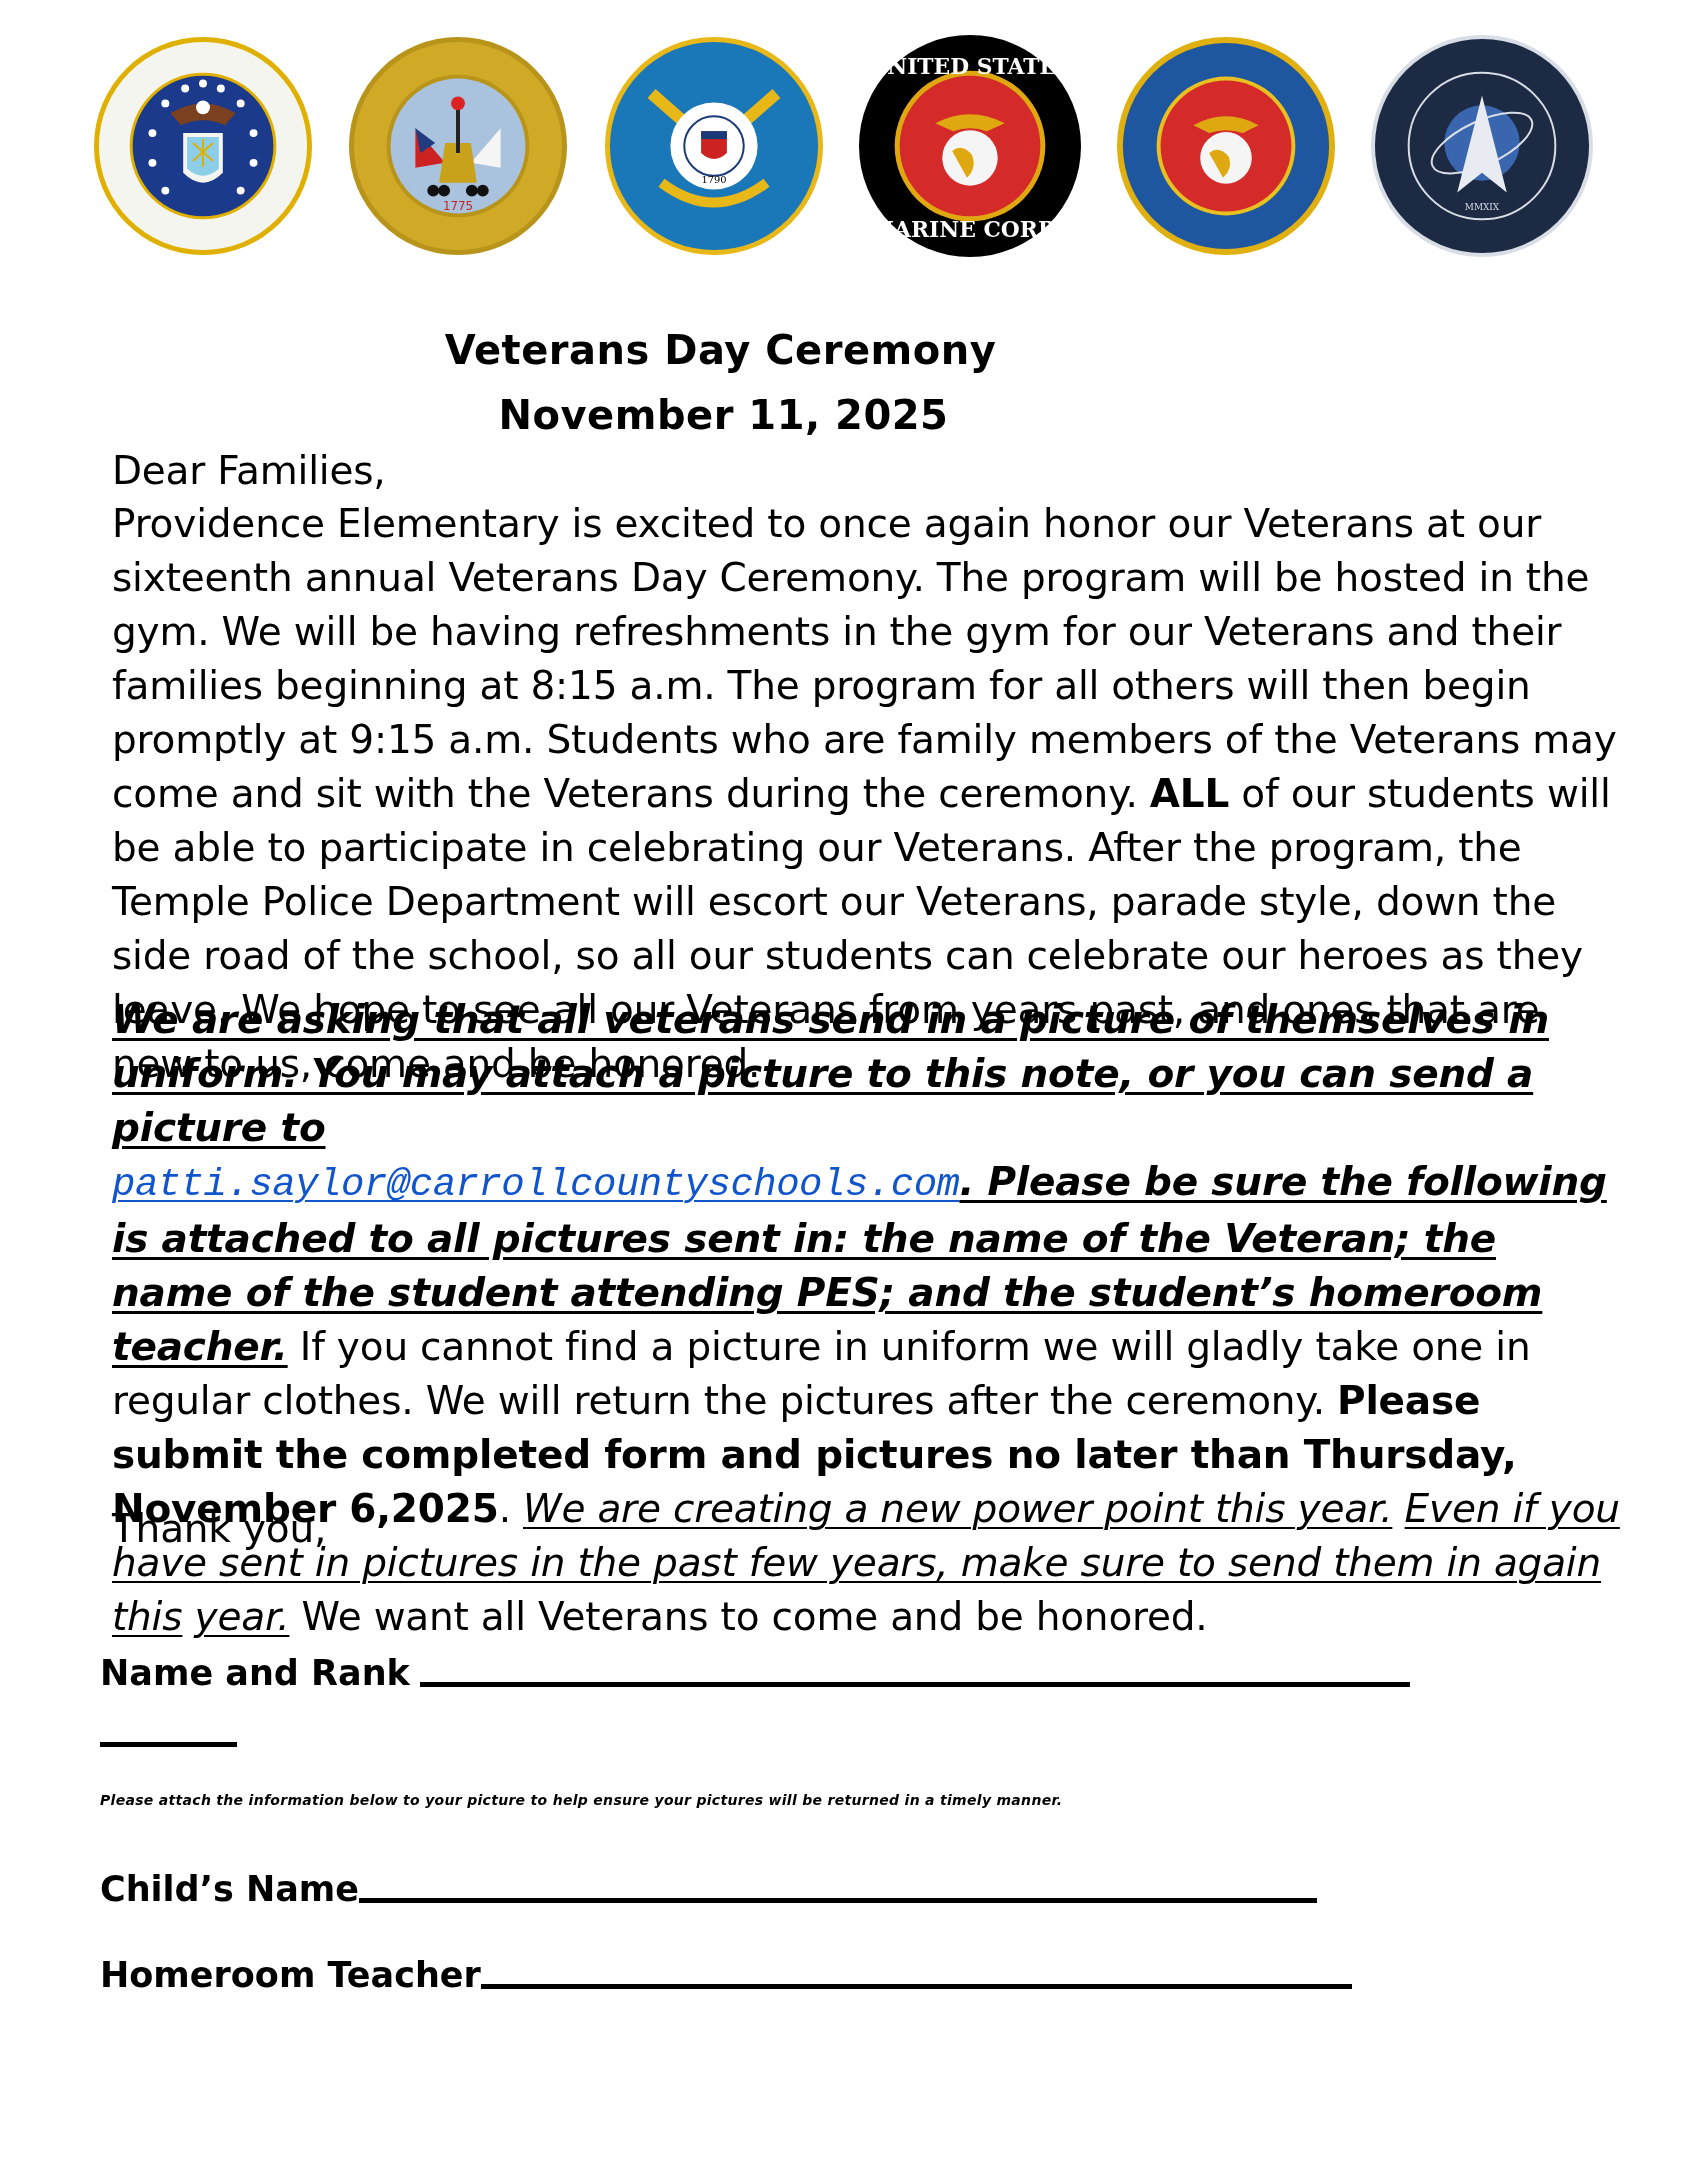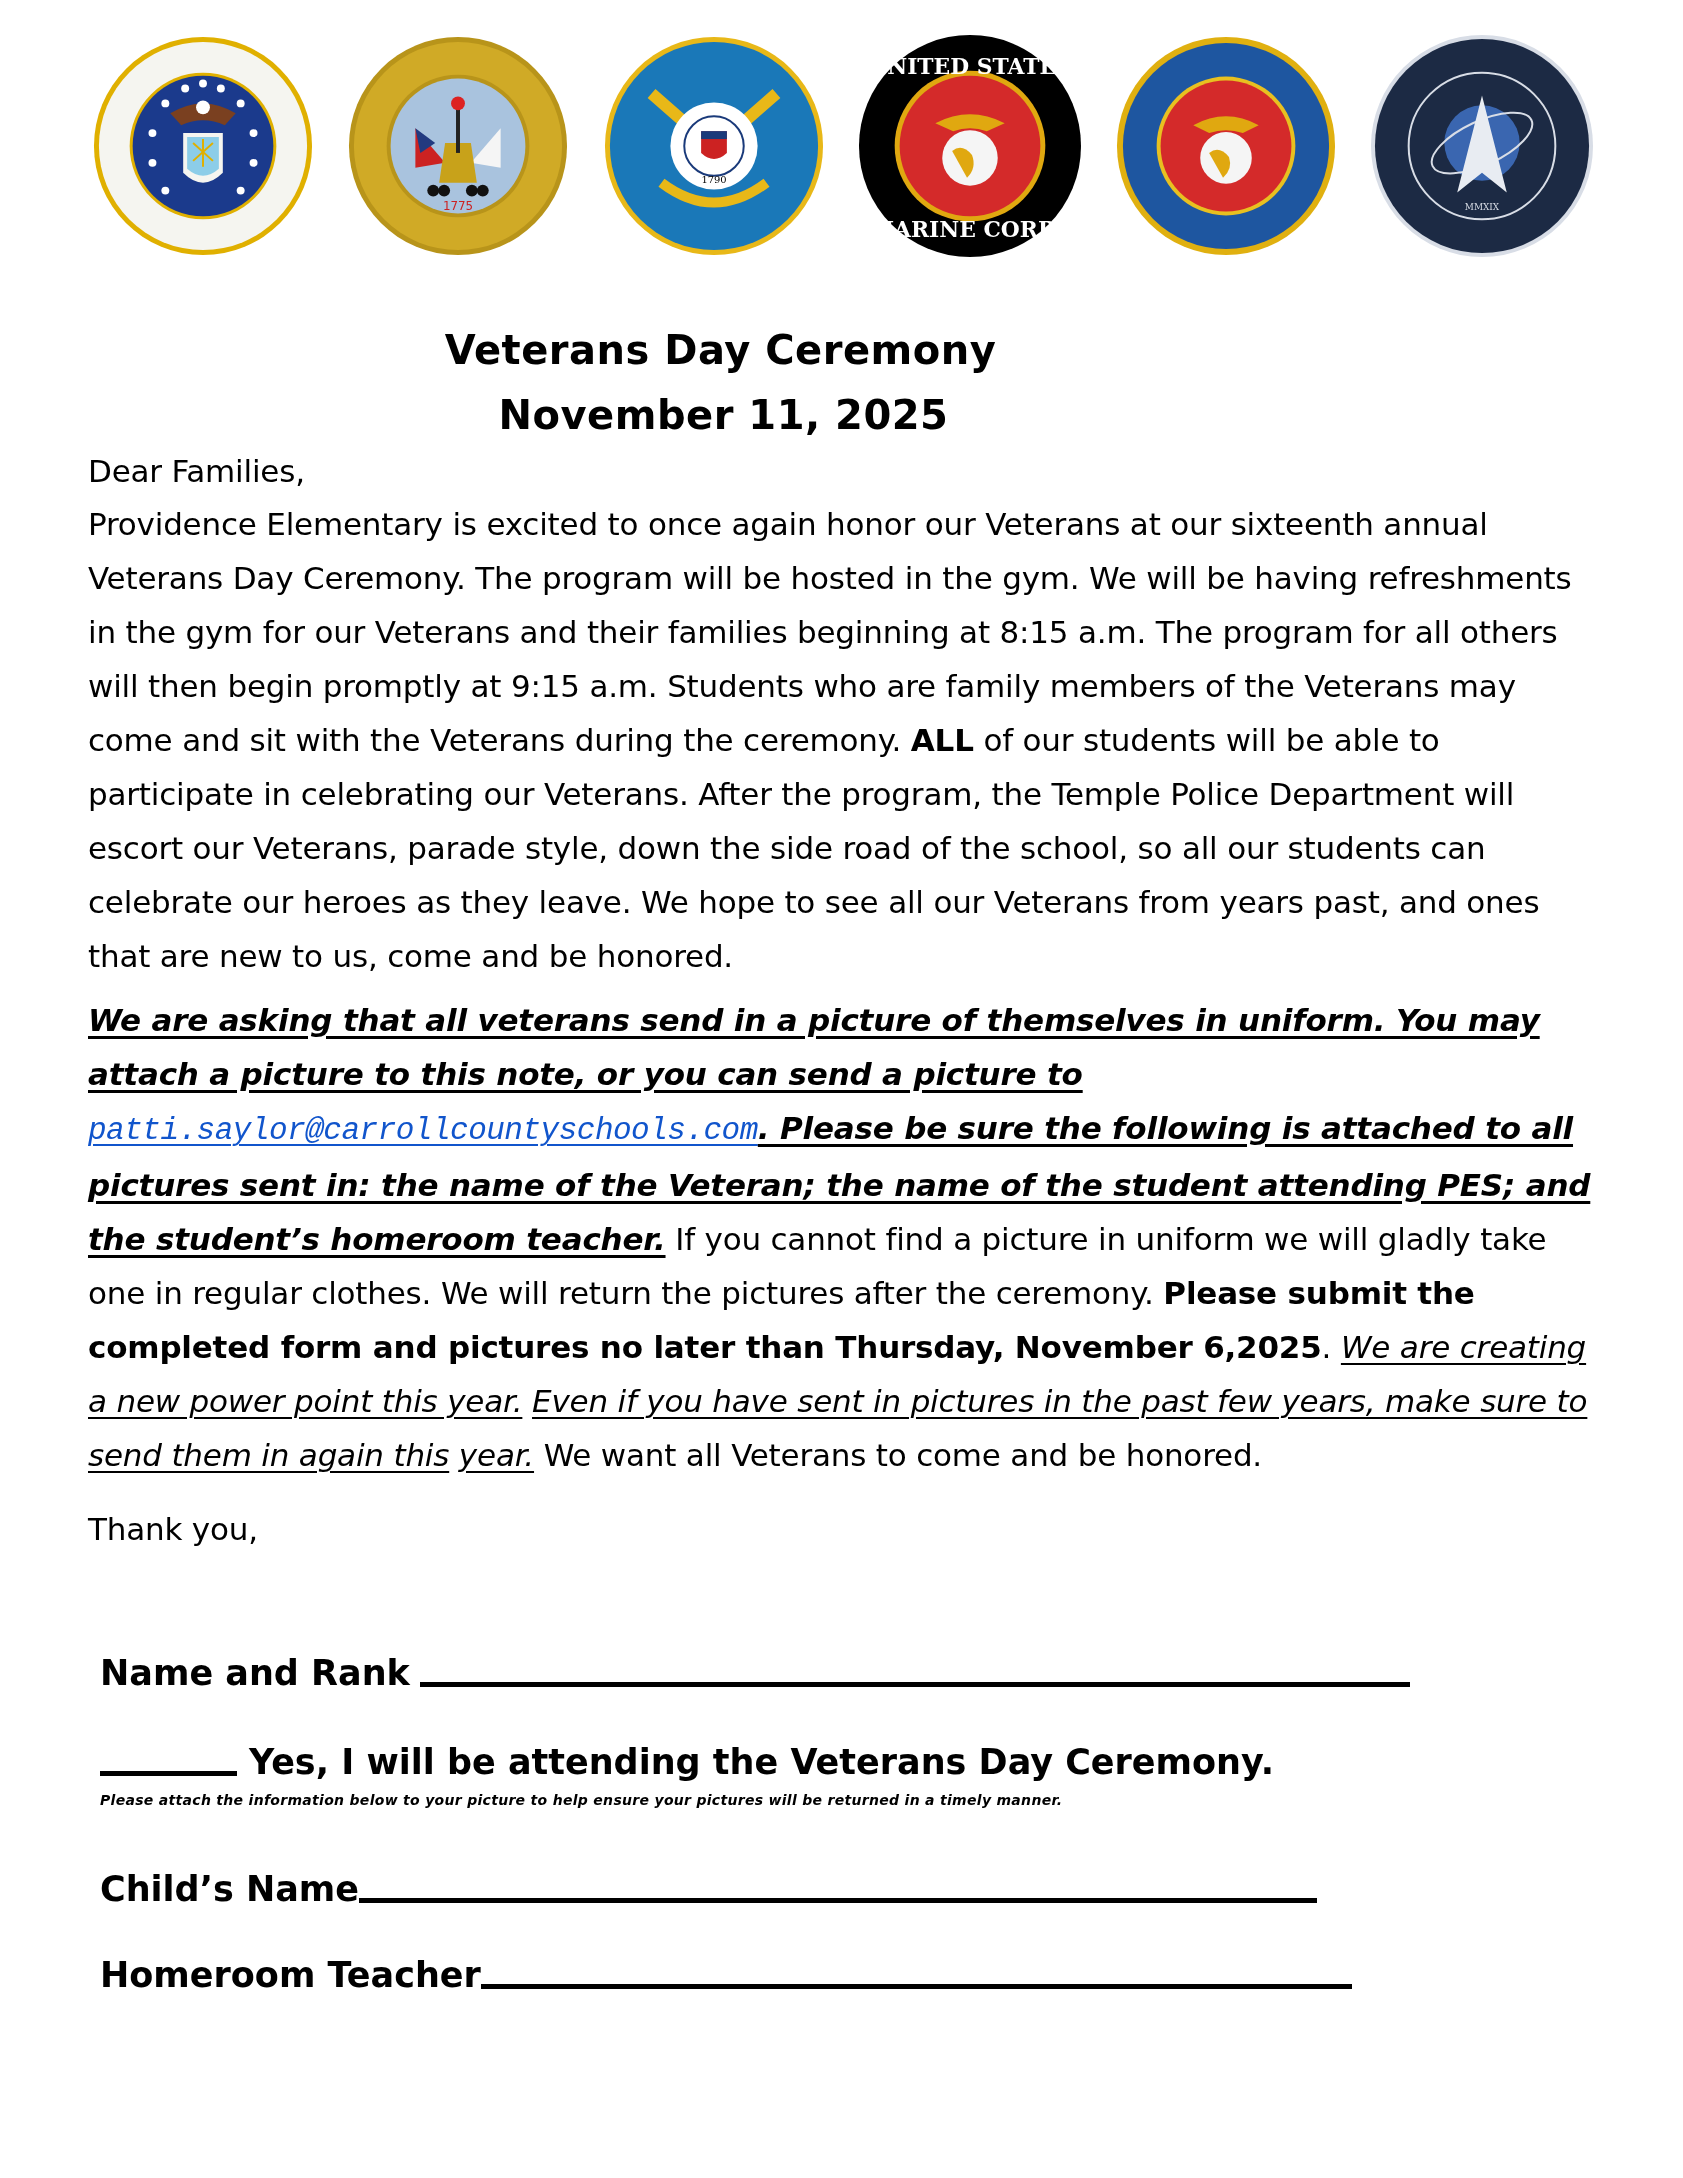--- a/index.html
+++ b/index.html
@@ -14,22 +14,22 @@
   .seal svg { width: 100%; height: 100%; display: block; }
 
   .title {
     position: absolute; left: 0; width: 1441px; text-align: center;
     font-weight: bold; font-size: 40px; letter-spacing: 0.5px;
   }
   .title1 { top: 327px; }
   .title2 { top: 392px; padding-left: 6px; box-sizing: border-box; }
 
   .body {
-    position: absolute; left: 88px; width: 1515px;
-    font-size: 31px; line-height: 54px; letter-spacing: -0.2px;
+    position: absolute; left: 112px; width: 1515px;
+    font-size: 39px; line-height: 54px; letter-spacing: -0.2px;
   }
   .greet { top: 444px; }
   .para1 { top: 497px; }
   .para2 { top: 993px; }
   .signoff { top: 1505px; line-height: 48px; }
   .bi-u { font-weight: bold; font-style: italic; text-decoration: underline; text-decoration-thickness: 3px; text-underline-offset: 5px; }
   .b { font-weight: bold; }
   .i-u { font-style: italic; text-decoration: underline; text-decoration-thickness: 2px; text-underline-offset: 5px; }
   .email { color: #1155cc; font-style: italic; text-decoration: underline; text-decoration-thickness: 2px; text-underline-offset: 5px; font-family: Liberation Mono, monospace; letter-spacing: -0.5px; }
 
@@ -164,21 +164,20 @@
   <div>Thank you,</div>
 </div>
 
 <div class="form-line f-name">
   <span>Name and Rank</span>
   <span class="blank"></span>
 </div>
 
 <div class="form-line f-attend">
   <span class="blank-pre"></span>
-  <span>Yes, I will be attending the Veterans Day Ceremony.</span>
 </div>
 
 <div class="note">Please attach the information below to your picture to help ensure your pictures will be returned in a timely manner.</div>
 
 <div class="form-line f-child">
   <span>Child’s Name</span>
   <span class="blank"></span>
 </div>
 
 <div class="form-line f-teacher">

